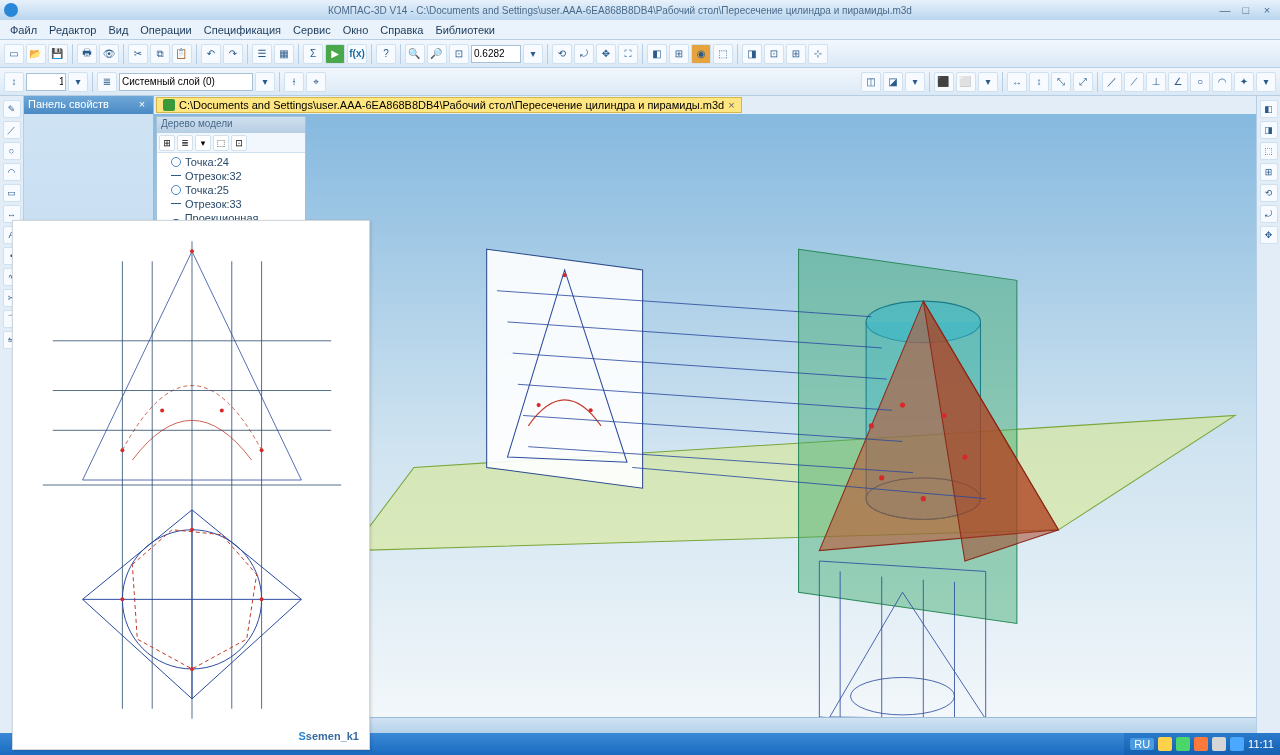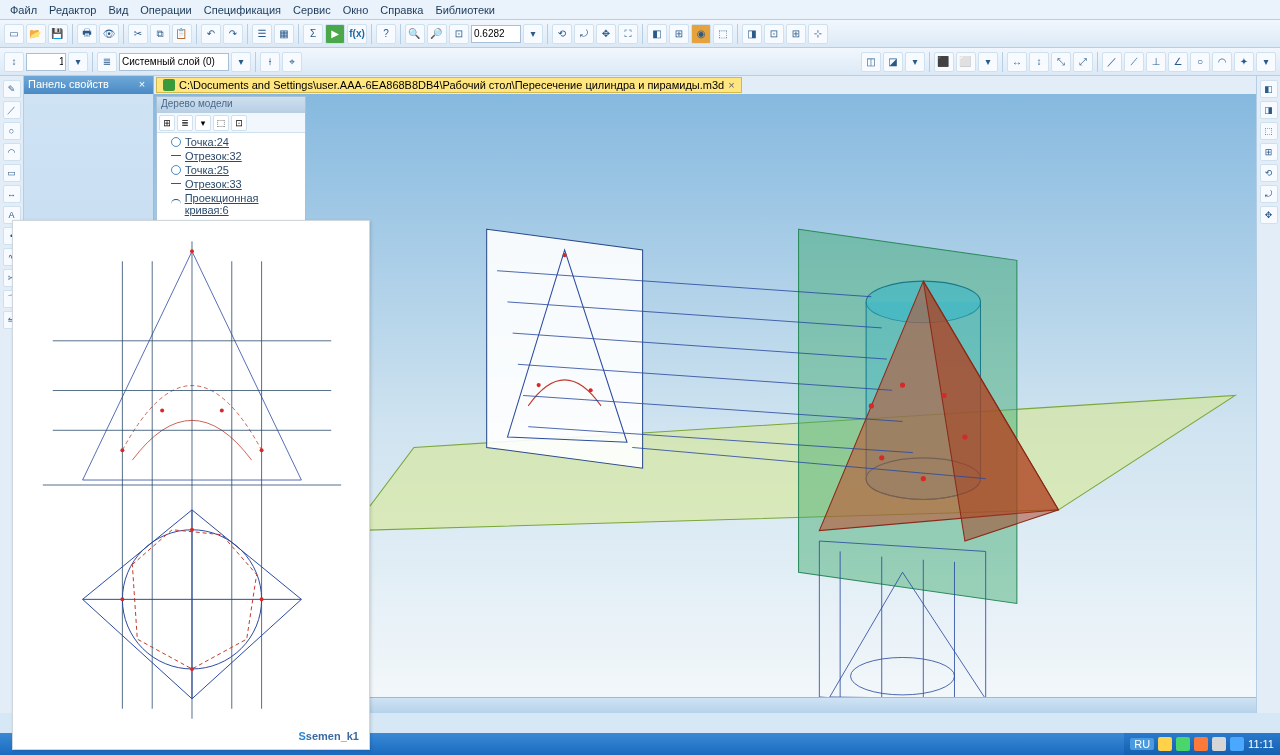--- a/index.html
+++ b/index.html
@@ -39,21 +39,21 @@
 .doc-tab .tab .x { color: #666; cursor: default; }
 
 .workspace { flex: 1; position: relative; background: linear-gradient(#86b9df 0%, #cfe3f0 55%, #f2f7fa 100%); overflow: hidden; }
 
 
 .tree-panel { position: absolute; left: 2px; top: 2px; width: 150px; background: #eaf2fb; border: 1px solid #a6c0d8; }
 .tree-hdr { height: 16px; background: linear-gradient(#cfe0ef,#b6cee4); font-size: 10px; padding: 1px 4px; color: #4a6a8a; }
 .tree-tools { height: 20px; background: #f2f7fd; border-bottom: 1px solid #cfe0ef; display: flex; align-items: center; gap: 2px; padding: 0 2px; }
 .tree-tools .tt { width: 16px; height: 16px; background: #fff; border: 1px solid #cfe0ef; border-radius: 2px; font-size: 9px; display: flex; align-items: center; justify-content: center; }
 .tree-list { background: #fff; padding: 2px 0; max-height: 120px; overflow: hidden; }
-.tree-list .item { display: flex; align-items: center; gap: 4px; padding: 1px 4px 1px 14px; font-size: 10px; color: #2a4a6a; text-decoration: underline; }
+.tree-list .item { display: flex; align-items: center; gap: 4px; padding: 1px 4px 1px 14px; font-size: 10px; color: #2a4a6a; }
 .tree-list .item .ic { width: 10px; height: 10px; }
 .ic-point { border: 1px solid #4a8ac4; border-radius: 50%; background: #fff; }
 .ic-line { background: transparent; position: relative; }
 .ic-line::after { content:""; position: absolute; left: 0; top: 4px; width: 10px; height: 1px; background: #2a5a8a; }
 .ic-curve { border-top: 1px solid #2a5a8a; border-radius: 50% 50% 0 0; height: 6px; }
 
 
 .right-rail { width: 24px; background: #e2edf8; border-left: 1px solid #b6cee4; display: flex; flex-direction: column; align-items: center; padding-top: 4px; gap: 3px; }
 
 
@@ -76,20 +76,29 @@
 
 
 .triad { position: absolute; left: 10px; bottom: 10px; width: 48px; height: 48px; }
 
 </style>
 </head>
 <body>
 
 <div class="app">
 
+  <div class="titlebar">
+    <div class="appicon"></div>
+    <div class="title">КОМПАС-3D V14 - C:\Documents and Settings\user.AAA-6EA868B8DB4\Рабочий стол\Пересечение цилиндра и пирамиды.m3d</div>
+    <div class="winbtns">
+      <span>—</span>
+      <span>□</span>
+      <span>×</span>
+    </div>
+  </div>
 
   <div class="menubar">
     <span>Файл</span>
     <span>Редактор</span>
     <span>Вид</span>
     <span>Операции</span>
     <span>Спецификация</span>
     <span>Сервис</span>
     <span>Окно</span>
     <span>Справка</span>
@@ -141,21 +150,21 @@
     <div class="tb-btn">⊞</div>
     <div class="tb-btn">⊹</div>
   </div>
 
   <div class="toolbar2">
     <div class="tb-btn">↕</div>
     <input class="tb-input" style="width: 40px; padding-left: 32px;" value="1.0">
     <div class="tb-btn">▾</div>
     <div class="tb-sep"></div>
     <div class="tb-btn">≣</div>
-    <input class="tb-combo" style="width: 110px;" value="Системный слой (0)">
+    <input class="tb-combo" style="width: 134px;" value="Системный слой (0)">
     <div class="tb-btn">▾</div>
     <div class="tb-sep"></div>
     <div class="tb-btn">⟊</div>
     <div class="tb-btn">⌖</div>
     <div style="flex:1"></div>
 
     <div class="tb-btn">◫</div>
     <div class="tb-btn">◪</div>
     <div class="tb-btn">▾</div>
     <div class="tb-sep"></div>

